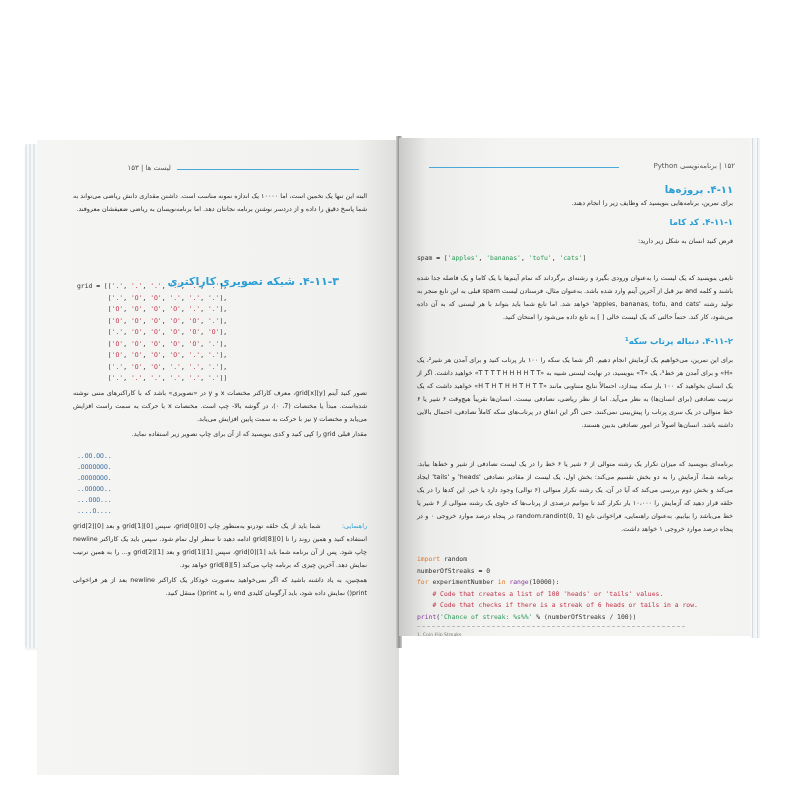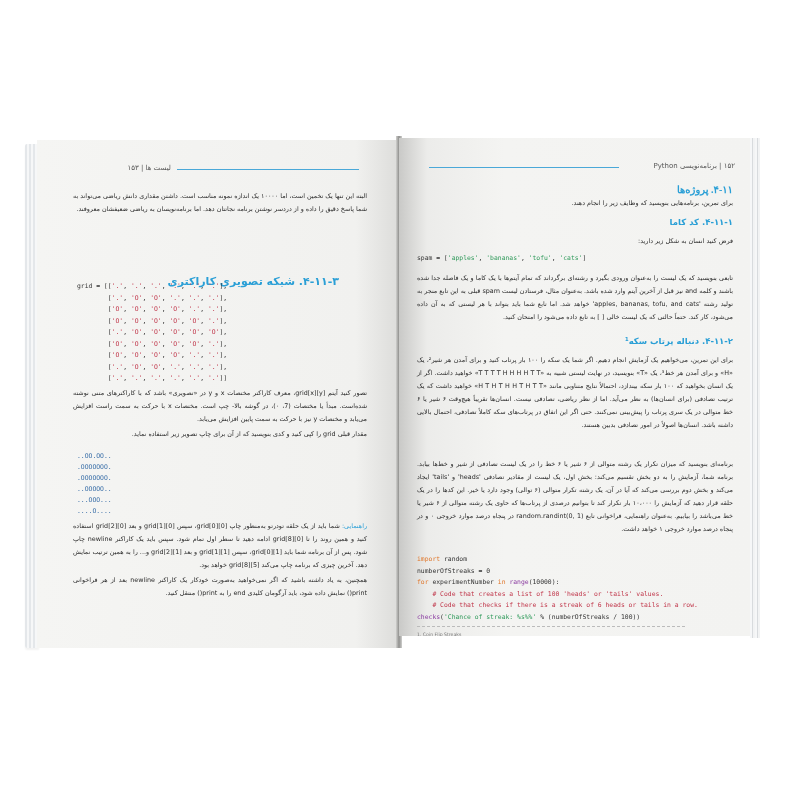--- a/index.html
+++ b/index.html
@@ -3,37 +3,37 @@
 <meta charset="utf-8">
 <style>
   html, body { margin:0; padding:0; }
   body { width:800px; height:800px; background:#ffffff; position:relative; overflow:hidden; font-family:"DejaVu Sans", sans-serif; }
   .book { position:absolute; left:25px; top:136px; width:735px; height:516px; }
   .edge-l { position:absolute; left:0; top:8px; width:14px; height:504px;
     background:repeating-linear-gradient(90deg,#e4e7ea 0 2px,#f6f7f8 2px 4px); border-radius:2px 0 0 2px; box-shadow:0 2px 2px rgba(0,0,0,0.05);}
   .edge-r { position:absolute; right:0; top:2px; width:10px; height:500px;
     background:repeating-linear-gradient(90deg,#f6f7f8 0 2px,#d8dbde 2px 3px,#f2f3f4 3px 5px); }
   .page { position:absolute; top:4px; background:#f3f3f1; overflow:hidden; }
-  .page-left { left:12px; width:362px; height:508px; background:linear-gradient(90deg,#f5f5f3 0%,#f1f1ef 88%,#dcdcda 100%); }
+  .page-left { left:12px; width:362px; height:635px; background:linear-gradient(90deg,#f5f5f3 0%,#f1f1ef 88%,#dcdcda 100%); }
   .page-right { left:374px; width:352px; height:498px; top:2px; background:linear-gradient(90deg,#c9c9c7 0%,#ececea 8%,#f4f4f2 30%,#f3f3f1 100%); }
   .spine { position:absolute; left:371px; top:0px; width:6px; height:512px; background:linear-gradient(90deg,#d0d0ce,#8f8f8d,#cfcfcd); }
   .running { position:absolute; top:24px; font-size:7px; color:#555; direction:rtl; white-space:nowrap; }
   .rule { position:absolute; top:29px; height:1px; background:#4aa8d8; }
   .txt { position:absolute; direction:rtl; text-align:justify; font-size:6.4px; line-height:13px; color:#2a2a2a; }
   .h { position:absolute; direction:rtl; color:#2a9fd6; font-weight:bold; white-space:nowrap; }
   .code { position:absolute; direction:ltr; font-family:"DejaVu Sans Mono", monospace; font-size:6.4px; line-height:11.5px; color:#333; white-space:pre; }
   .str-red { color:#c0364a; }
   .str-green { color:#2f9a5a; }
   .kw { color:#e0772b; }
   .fn { color:#8a3ba0; }
   .cm { color:#c0364a; }
   .out { position:absolute; direction:ltr; font-family:"DejaVu Sans Mono", monospace; font-size:6.4px; line-height:11px; color:#3a6fa8; white-space:pre;text-align:center; }
   .footnotes { position:absolute; direction:ltr; font-size:4.6px; line-height:9px; color:#777; }
   .fn-rule { position:absolute; height:0; border-top:1px dashed #bbb; }
-  .hint { color:#2a9fd6; }
+  .hint { color:#2a9fd6;margin-left:19px; }
 </style>
 </head>
 <body>
 
 <div class="book">
   <div class="edge-l"></div>
 
   <div class="page page-left">
     <div class="running" style="right:228px;">لیست ها | ۱۵۳</div>
     <div class="rule" style="left:140px; width:182px;"></div>
@@ -54,41 +54,41 @@
 
     <div class="txt" style="left:36px; width:294px; top:434px;">همچنین، به یاد داشته باشید که اگر نمی‌خواهید به‌صورت خودکار یک کاراکتر newline بعد از هر فراخوانی print() نمایش داده شود، باید آرگومان کلیدی end را به print() منتقل کنید.</div>
   </div>
 
   <div class="spine"></div>
 
   <div class="page page-right">
     <div class="running" style="right:16px;">۱۵۲ | برنامه‌نویسی Python</div>
     <div class="rule" style="left:30px; width:190px;"></div>
 
-    <div class="h" style="right:18px; top:46px; font-size:10px;font-family:Liberation Serif, serif;">۴-۱۱. پروژه‌ها</div>
+    <div class="h" style="right:18px; top:46px; font-size:10px;">۴-۱۱. پروژه‌ها</div>
     <div class="txt" style="left:18px; width:316px; top:59px;">برای تمرین، برنامه‌هایی بنویسید که وظایف زیر را انجام دهند.</div>
 
     <div class="h" style="right:18px; top:79px; font-size:8.5px;">۴-۱۱-۱. کد کاما</div>
     <div class="txt" style="left:18px; width:316px; top:97px;">فرض کنید انسان به شکل زیر دارید:</div>
 
     <div class="code" style="left:18px; top:115px;"><span>spam = [</span><span class="str-green">'apples'</span>, <span class="str-green">'bananas'</span>, <span class="str-green">'tofu'</span>, <span class="str-green">'cats'</span><span>]</span></div>
 
     <div class="txt" style="left:18px; width:316px; top:134px;">تابعی بنویسید که یک لیست را به‌عنوان ورودی بگیرد و رشته‌ای برگرداند که تمام آیتم‌ها با یک کاما و یک فاصله جدا شده باشند و کلمه and نیز قبل از آخرین آیتم وارد شده باشد. به‌عنوان مثال، فرستادن لیست spam قبلی به این تابع منجر به تولید رشته 'apples, bananas, tofu, and cats' خواهد شد. اما تابع شما باید بتواند با هر لیستی که به آن داده می‌شود، کار کند. حتماً حالتی که یک لیست خالی [ ] به تابع داده می‌شود را امتحان کنید.</div>
 
     <div class="h" style="right:18px; top:198px; font-size:8.5px;">۴-۱۱-۲. دنباله پرتاب سکه¹</div>
 
     <div class="txt" style="left:18px; width:316px; top:216px;">برای این تمرین، می‌خواهیم یک آزمایش انجام دهیم. اگر شما یک سکه را ۱۰۰ بار پرتاب کنید و برای آمدن هر شیر²، یک «H» و برای آمدن هر خط³، یک «T» بنویسید، در نهایت لیستی شبیه به «T T T T H H H H T T» خواهید داشت. اگر از یک انسان بخواهید که ۱۰۰ بار سکه بیندازد، احتمالاً نتایج متناوبی مانند «H T H T H H T H T T» خواهید داشت که یک ترتیب تصادفی (برای انسان‌ها) به نظر می‌آید. اما از نظر ریاضی، تصادفی نیست. انسان‌ها تقریباً هیچ‌وقت ۶ شیر یا ۶ خط متوالی در یک سری پرتاب را پیش‌بینی نمی‌کنند. حتی اگر این اتفاق در پرتاب‌های سکه کاملاً تصادفی، احتمال بالایی داشته باشد. انسان‌ها اصولاً در امور تصادفی بدبین هستند.</div>
     <div class="txt" style="left:18px; width:316px; top:320px;">برنامه‌ای بنویسید که میزان تکرار یک رشته متوالی از ۶ شیر یا ۶ خط را در یک لیست تصادفی از شیر و خط‌ها بیابد. برنامه شما، آزمایش را به دو بخش تقسیم می‌کند: بخش اول، یک لیست از مقادیر تصادفی 'heads' و 'tails' ایجاد می‌کند و بخش دوم بررسی می‌کند که آیا در آن، یک رشته تکرار متوالی (۶ توالی) وجود دارد یا خیر. این کدها را در یک حلقه قرار دهید که آزمایش را ۱۰،۰۰۰ بار تکرار کند تا بتوانیم درصدی از پرتاب‌ها که حاوی یک رشته متوالی از ۶ شیر یا خط می‌باشد را بیابیم. به‌عنوان راهنمایی، فراخوانی تابع random.randint(0, 1) در پنجاه درصد موارد خروجی ۰ و در پنجاه درصد موارد خروجی ۱ خواهد داشت.</div>
 
     <div class="code" style="left:18px; top:416px;"><span class="kw">import</span><span> random</span>
 <span>numberOfStreaks = 0</span>
 <span class="kw">for</span><span> experimentNumber </span><span class="kw">in</span><span> </span><span class="fn">range</span><span>(10000):</span>
 <span class="cm">    # Code that creates a list of 100 'heads' or 'tails' values.</span>
 <span class="cm">    # Code that checks if there is a streak of 6 heads or tails in a row.</span>
-<span class="fn">checks</span><span>(</span><span class="str-green">'Chance of streak: %s%%'</span><span> % (numberOfStreaks / 100))</span></div>
+<span class="fn">print</span><span>(</span><span class="str-green">'Chance of streak: %s%%'</span><span> % (numberOfStreaks / 100))</span></div>
 
     <div class="fn-rule" style="left:18px; width:268px; top:488px;"></div>
     <div class="footnotes" style="left:18px; top:492px;">
       <div>1. Coin Flip Streaks</div>
 
     </div>
   </div>
 
   <div class="edge-r"></div>
 </div>

